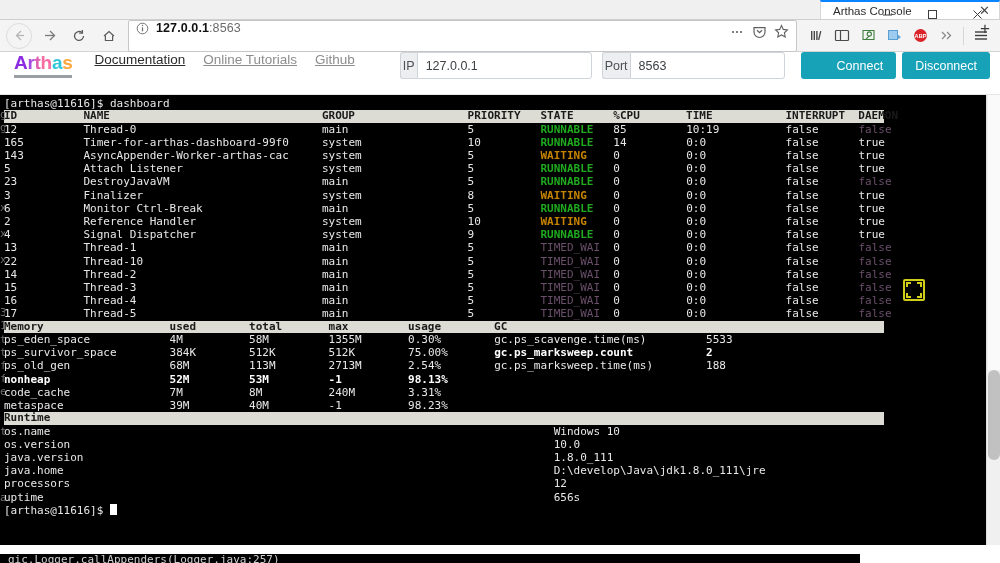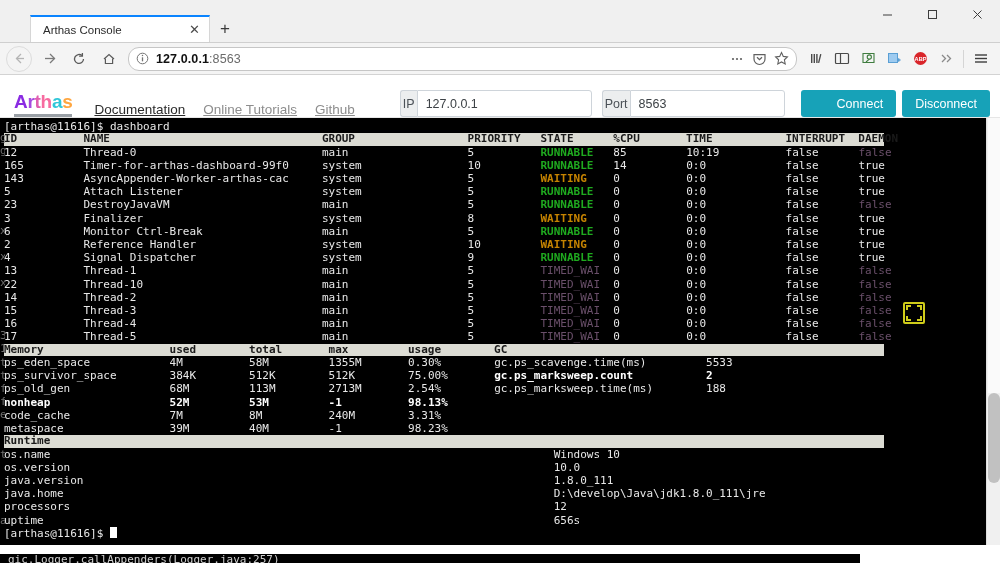--- a/index.html
+++ b/index.html
@@ -8,22 +8,22 @@
     overflow: hidden;
     font-family: "Liberation Sans", sans-serif;
     background: #ffffff;
   }
 
   
   .window { width: 1000px; height: 563px; display: flex; flex-direction: column;
             background: #f0f0f0; position: relative; }
 
   
-  .tabstrip { height: 43px; background: #f0f0f0; display: flex; align-items: flex-end;
-              position: relative; border-bottom: 1px solid #cfcfcf; }
+  .tabstrip { height: 20px; background: #f0f0f0; display: flex; align-items: flex-end;
+              position: relative; border-bottom: 1px solid #cfcfcf; flex-direction: column; }
   .tab-leftpad { width: 30px; height: 100%; }
   .tab {
     height: 27px; min-width: 180px; max-width: 180px;
     background: #ffffff; border-top: 2px solid #0a84ff;
     border-left: 1px solid #d6d6d6; border-right: 1px solid #d6d6d6;
     display: flex; align-items: center; padding: 0 6px 0 12px;
     font-size: 11.5px; color: #2b2b2b; position: relative;
   }
   .tab-title { flex: 1; white-space: nowrap; overflow: hidden; text-overflow: ellipsis; }
   .tab-close { width: 17px; height: 17px; display: flex; align-items: center;
@@ -36,36 +36,36 @@
         justify-content: center; color: #3d3d3d; font-size: 12px; }
   .wc svg { display:block; }
 
   
   .navbar { height: 32px; background: #f4f4f4; display: flex; align-items: center;
             padding: 0 6px; border-bottom: 1px solid #d3d3d3; }
   .navbtn { width: 30px; height: 28px; display: flex; align-items: center;
             justify-content: center; color: #5a5a5a; border-radius: 3px; }
   .navbtn.back { color: #b4b4b4; border: 1px solid #dcdcdc; border-radius: 50%;
                  width: 26px; height: 26px; margin-right: 2px; }
-  .urlbar { flex: 1; height: 24px; margin: 0 6px 0 4px; background: #ffffff;
-            border: 1px solid #c6c6c6; border-radius: 11px;
-            display: flex; align-items: center; padding: 0 4px 0 6px; }
+  .urlbar { flex: 1; height: 32px; margin: 0 6px 0 4px; background: #ffffff;
+            border: 1px solid #c6c6c6; border-radius: 2px;
+            display: flex; align-items: flex-start; padding: 0 4px 0 6px; }
   .info-icon { width: 15px; height: 15px; color: #737373; display:flex;
                align-items:center; justify-content:center; margin-right: 6px; }
   .url { flex: 1; font-size: 12.5px; color: #6b6b6b; letter-spacing: .1px; }
   .url b { color: #111; font-weight: 600; }
   .urlicon { width: 22px; height: 22px; display: flex; align-items: center;
              justify-content: center; color: #606060; }
   .toolicons { display: flex; align-items: center; }
   .ti { width: 26px; height: 26px; display: flex; align-items: center;
         justify-content: center; color: #4a4a4a; }
   .sep { width: 1px; height: 18px; background: #d5d5d5; margin: 0 4px; }
 
   
-  .apphead { height: 43px; background: #ffffff; display: flex; align-items: flex-end;
+  .apphead { height: 43px; background: #ffffff; display: flex; align-items: flex-start;
              padding: 0 10px 0 14px; border-bottom: 1px solid #e6e6e6; }
   .logo { font-size: 19px; font-weight: 700; letter-spacing: -.3px;
           border-bottom: 3px solid #9aa0a6; padding-bottom: 1px; margin-right: 22px;
           font-family: "Liberation Sans", sans-serif; }
   .logo span:nth-child(1){ color:#8a2be2; }
   .logo span:nth-child(2){ color:#a64be0; }
   .logo span:nth-child(3){ color:#e05fb0; }
   .logo span:nth-child(4){ color:#f76ca0; }
   .logo span:nth-child(5){ color:#2fc6d8; }
   .logo span:nth-child(6){ color:#ffa640; }

